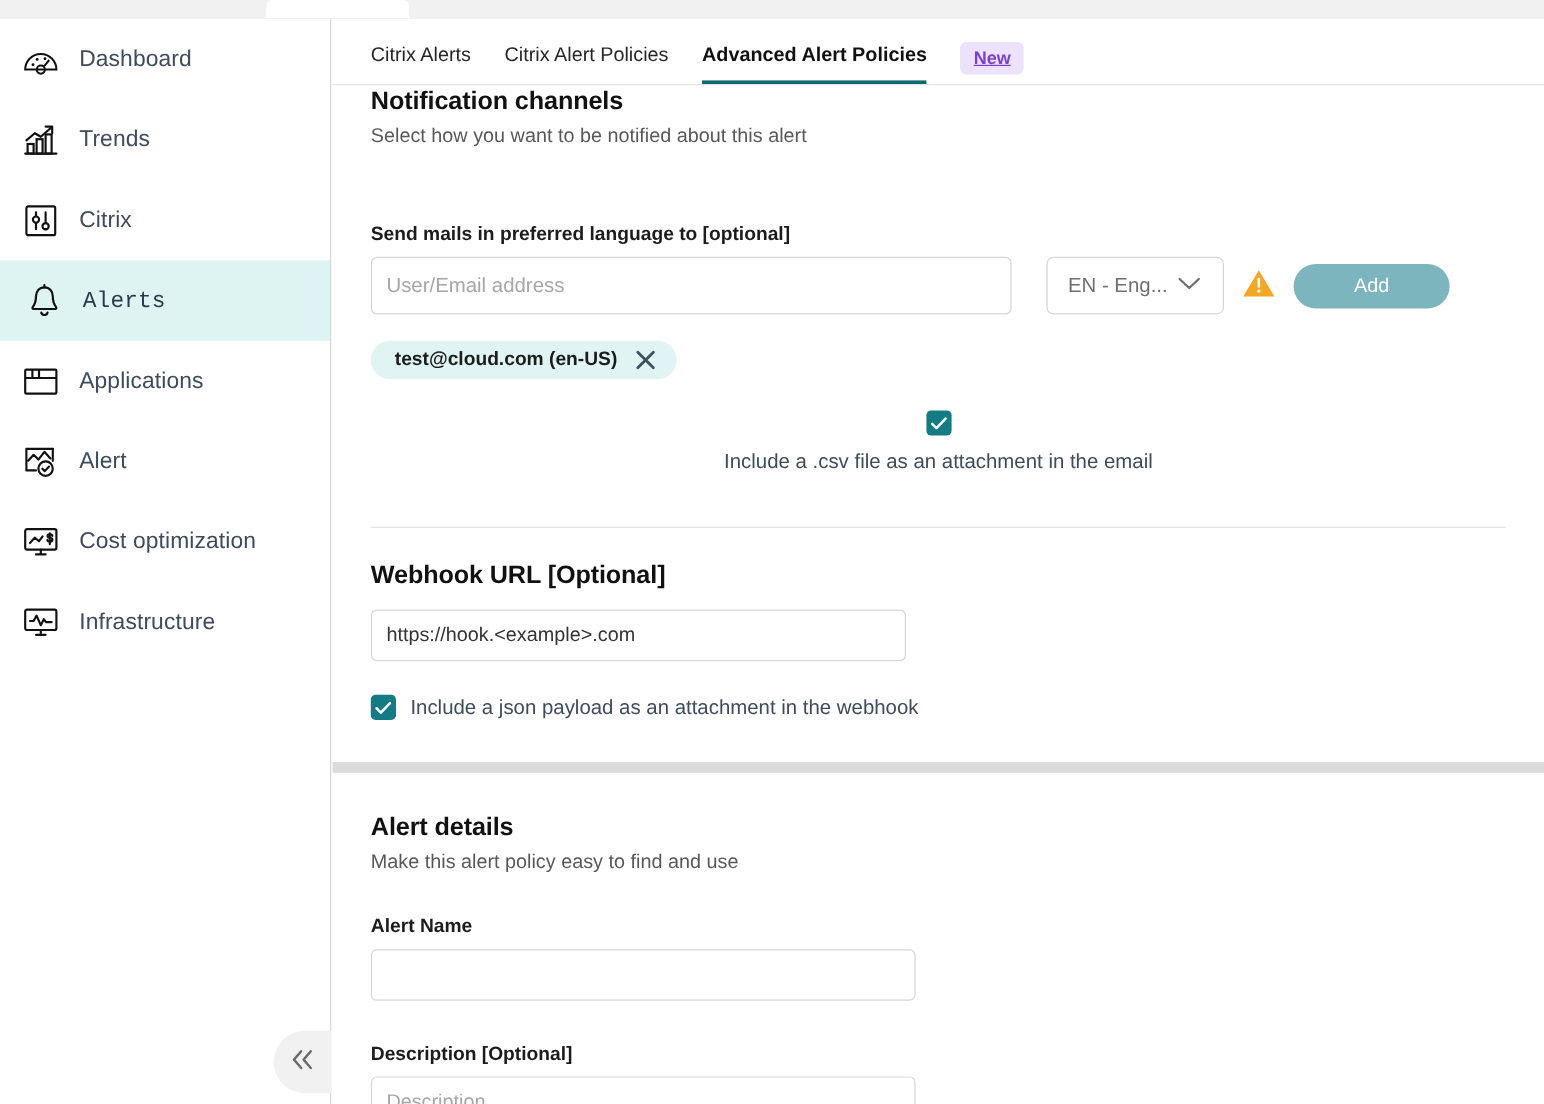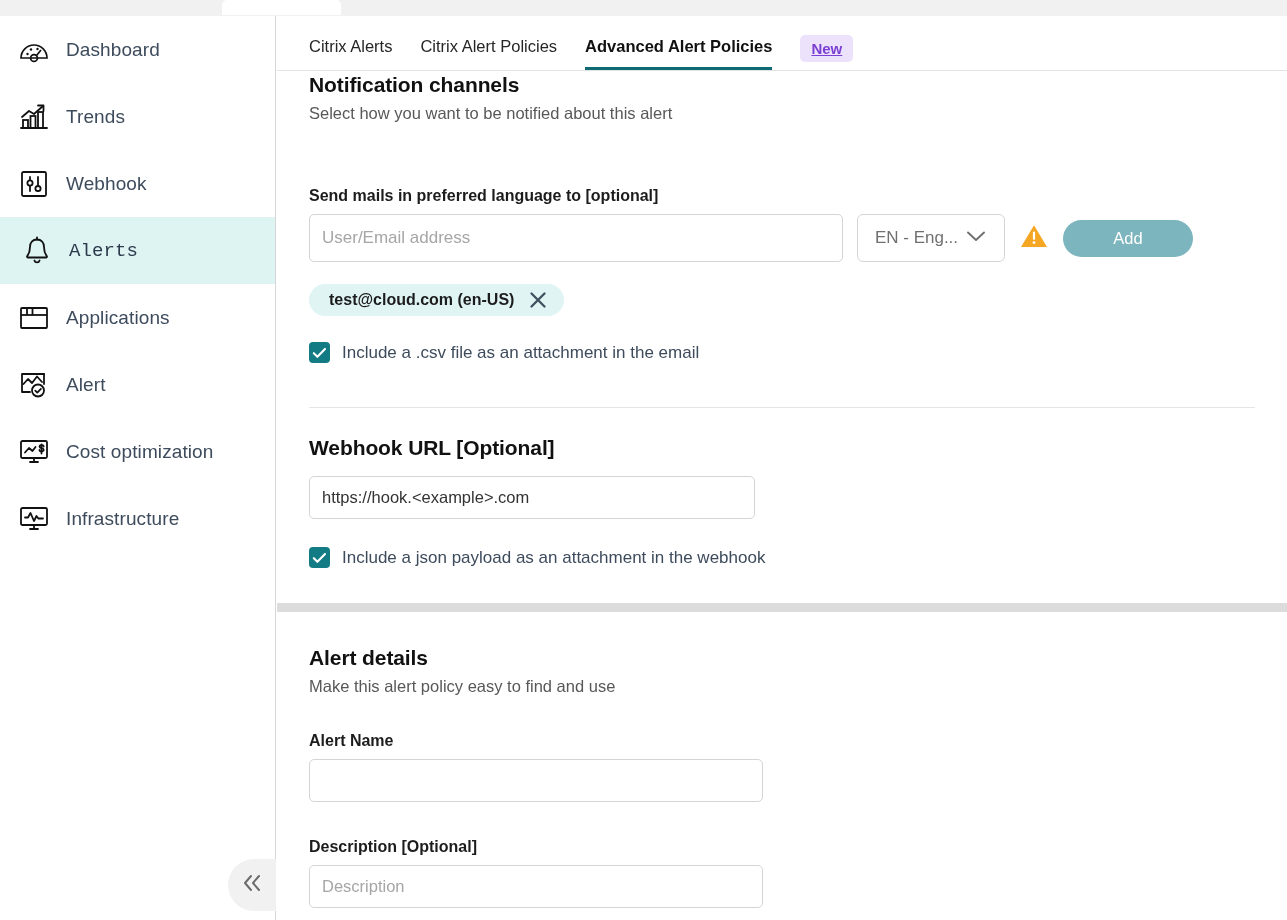--- a/index.html
+++ b/index.html
@@ -180,21 +180,21 @@
 
     <div class="nav-item">
       <span class="nav-icon">
         <svg width="30" height="30" viewBox="0 0 30 30" fill="none" stroke="#111" stroke-width="1.8">
           <rect x="3" y="3" width="24" height="24" rx="1.5"></rect>
           <path d="M11 8v3M11 17v5M19 8v9M19 22v0" stroke-linecap="round"></path>
           <circle cx="11" cy="14" r="2.6"></circle>
           <circle cx="19" cy="19.6" r="2.6"></circle>
         </svg>
       </span>
-      <span class="nav-label">Webhook</span>
+      <span class="nav-label">Citrix</span>
     </div>
 
     <div class="nav-item active">
       <span class="nav-icon">
         <svg width="30" height="32" viewBox="0 0 30 32" fill="none" stroke="#111" stroke-width="1.8">
           <path d="M15 4.5c-4.4 0-7 3.2-7 7.4 0 5.6-1.6 7.6-2.8 9.2-.4.6 0 1.4.8 1.4h18c.8 0 1.2-.8.8-1.4-1.2-1.6-2.8-3.6-2.8-9.2 0-4.2-2.6-7.4-7-7.4z" stroke-linejoin="round"></path>
           <path d="M15 2.5v2" stroke-linecap="round"></path>
           <path d="M12.4 25.5a2.7 2.7 0 0 0 5.2 0" stroke-linecap="round"></path>
         </svg>
       </span>
@@ -272,21 +272,21 @@
 
       <div class="section" style="padding-top:2px;">
         <div class="sec-title">Notification channels</div>
         <div class="sec-sub">Select how you want to be notified about this alert</div>
 
         <div class="field-label" style="margin-top:64px;">Send mails in preferred language to [optional]</div>
 
         <div class="row">
           <input class="txt-input" type="text" style="width: 534px; height: 48px; font-size: 17px;" placeholder="User/Email address">
 
-          <div class="select-box" style="margin-left:14px;">
+          <div class="select-box" style="margin-left:29px;">
             <span>EN - Eng...</span>
             <span>
               <svg width="22" height="14" viewBox="0 0 22 14" fill="none" stroke="#707070" stroke-width="1.9" stroke-linecap="round" stroke-linejoin="round">
                 <path d="M3 3.5 11 11l8-7.5"></path>
               </svg>
             </span>
           </div>
 
           <span class="warn-icon">
             <svg width="30" height="28" viewBox="0 0 30 28" fill="none">
@@ -303,21 +303,21 @@
           <span class="chip">
             <span>test@cloud.com (en-US)</span>
             <span class="chip-x">
               <svg width="24" height="24" viewBox="0 0 24 24" fill="none" stroke="#3d5160" stroke-width="2.3" stroke-linecap="round">
                 <path d="M5.5 5.5 18.5 18.5M18.5 5.5 5.5 18.5"></path>
               </svg>
             </span>
           </span>
         </div>
 
-        <div class="check-row" style="margin-top:26px;">
+        <div class="check-row" style="margin-top:26px;flex-direction:column;">
           <span class="cbox">
             <svg width="15" height="12" viewBox="0 0 15 12" fill="none" stroke="#ffffff" stroke-width="2.1" stroke-linecap="round" stroke-linejoin="round">
               <path d="M1.8 6.2 5.4 9.8 13 1.9"></path>
             </svg>
           </span>
           <span class="check-label">Include a .csv file as an attachment in the email</span>
         </div>
 
         <div class="hr-thin" style="margin-top:44px;"></div>
       </div>

